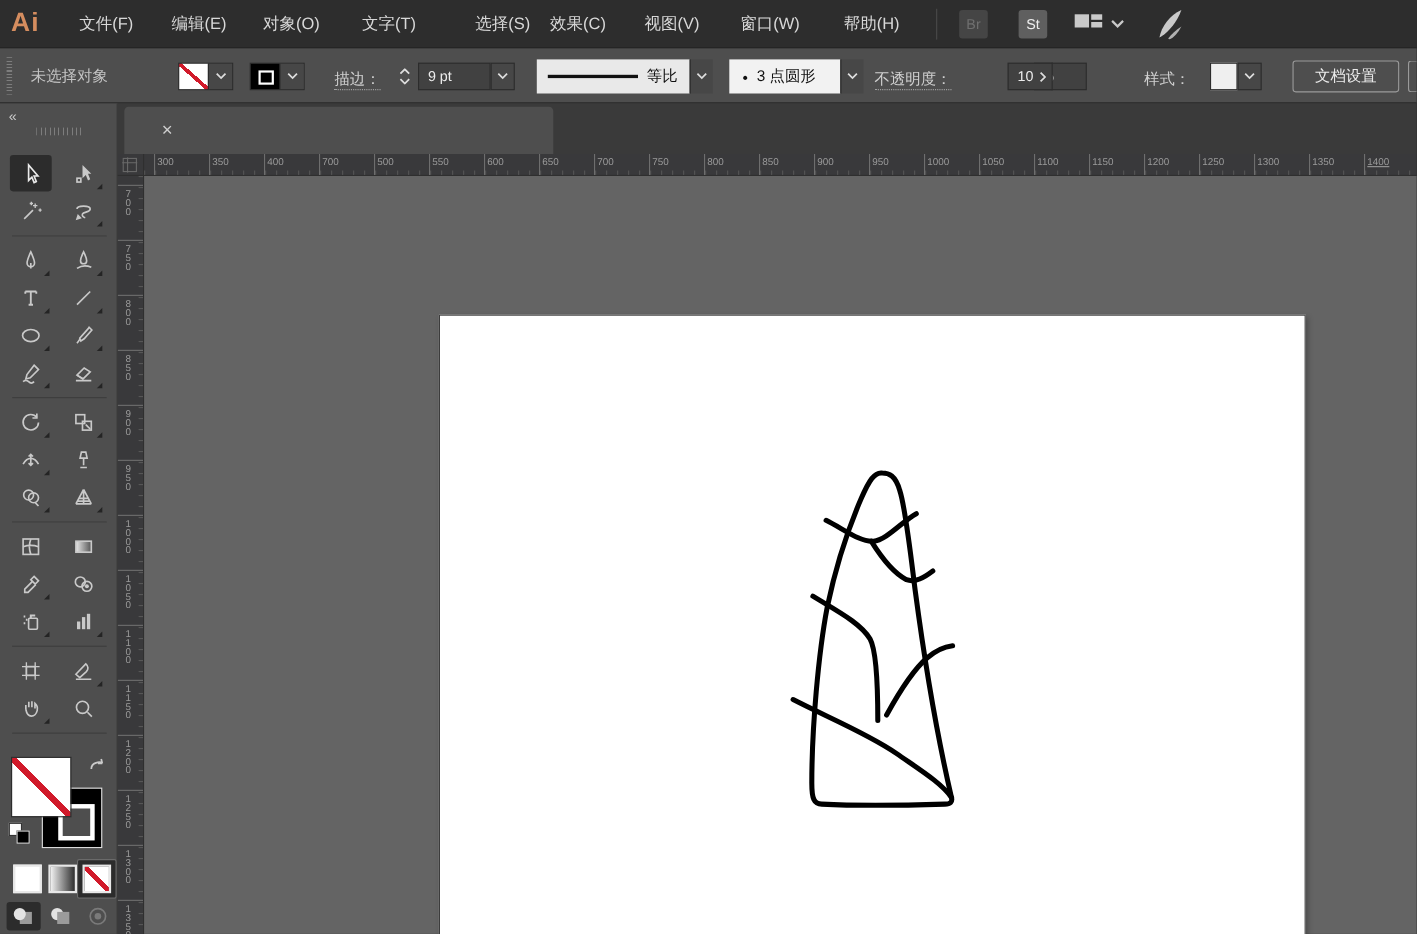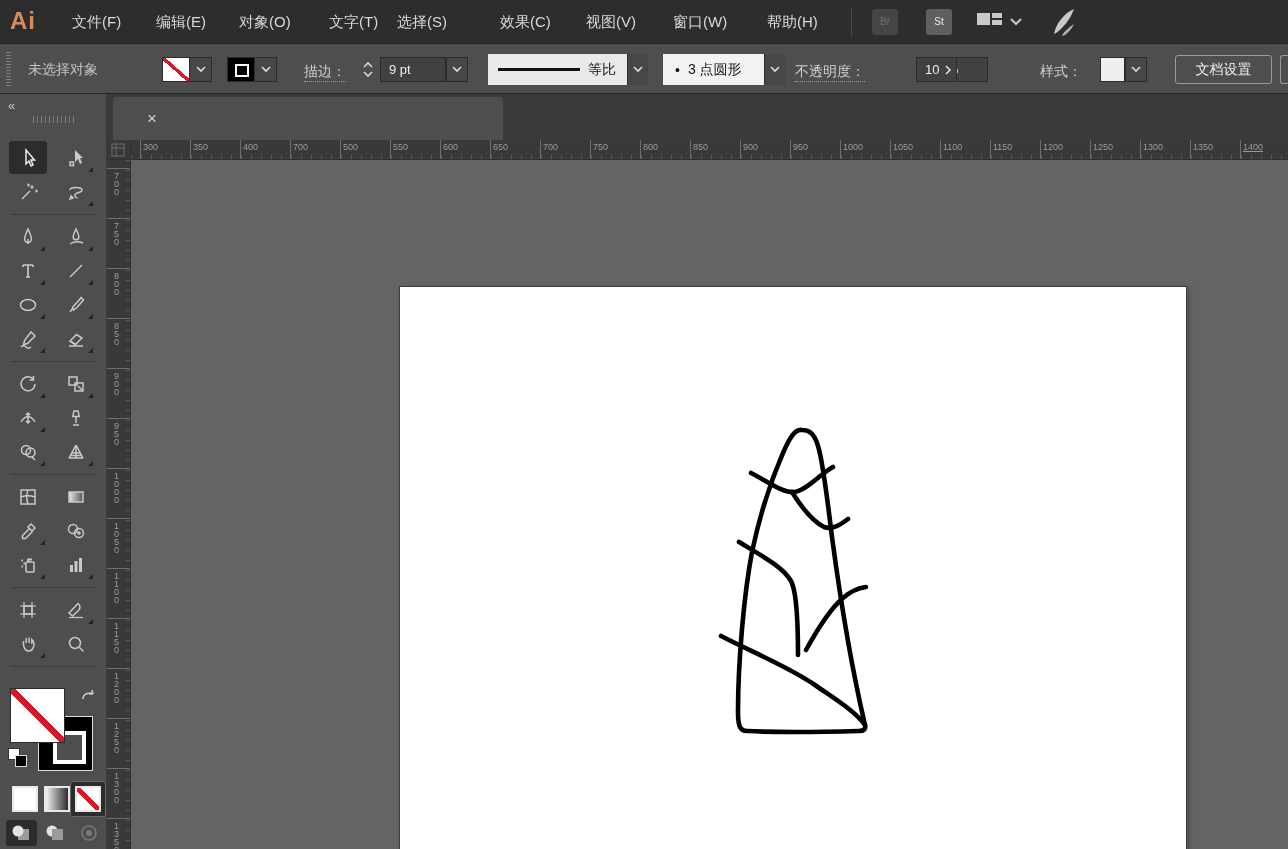--- a/index.html
+++ b/index.html
@@ -9,21 +9,21 @@
 
   
   .menubar { position:absolute; left:0; top:0; width:1288px; height:44px;
              background:#2d2d2d; border-bottom:1px solid #232323; }
   .ai-logo { position:absolute; left:10px; top:7px; font-size:24px; font-weight:bold;
              color:#d58d5f; letter-spacing:1px; }
   .menu-item { position:absolute; top:0; height:44px; line-height:44px;
                color:#d8d8d8; font-size:15px; cursor:default; }
   .mb-sep { position:absolute; left:851px; top:8px; width:1px; height:28px; background:#4a4a4a; }
   .mb-btn { position:absolute; top:9px; width:26px; height:26px; border-radius:3px;
-            font-size:10px; text-align:center; line-height:26px; }
+            font-size:13px; text-align:center; line-height:26px; }
   .mb-br { left:872px; background:#454545; color:#6f6f6f; }
   .mb-st { left:926px; background:#5f5f5f; color:#ececec; }
   .ws-icon { position:absolute; left:976px; top:12px; }
   .ws-chev { position:absolute; left:1010px; top:18px; }
   .rocket { position:absolute; left:1050px; top:8px; }
 
   
   .controlbar { position:absolute; left:0; top:44px; width:1288px; height:50px;
                 background:#4e4e4e; border-bottom:1px solid #262626; color:#cccccc; font-size:14px; }
   .cb-grip { position:absolute; left:6px; top:8px; width:5px; height:34px;
@@ -136,21 +136,21 @@
 <body>
 
 <div class="app">
 
   <div class="menubar">
     <div class="ai-logo">Ai</div>
     <span class="menu-item" style="left:72px">文件(F)</span>
     <span class="menu-item" style="left:156px">编辑(E)</span>
     <span class="menu-item" style="left:239px">对象(O)</span>
     <span class="menu-item" style="left:329px">文字(T)</span>
-    <span class="menu-item" style="left:397px">选择(S)</span>
+    <span class="menu-item" style="left:432px">选择(S)</span>
     <span class="menu-item" style="left:500px">效果(C)</span>
     <span class="menu-item" style="left:586px">视图(V)</span>
     <span class="menu-item" style="left:673px">窗口(W)</span>
     <span class="menu-item" style="left:767px">帮助(H)</span>
     <div class="mb-sep"></div>
     <div class="mb-btn mb-br">Br</div>
     <div class="mb-btn mb-st">St</div>
     <svg class="ws-icon" width="27" height="21">
       <g fill="#c9c9c9" stroke="none">
         <rect x="1" y="1" width="13" height="12"></rect>

